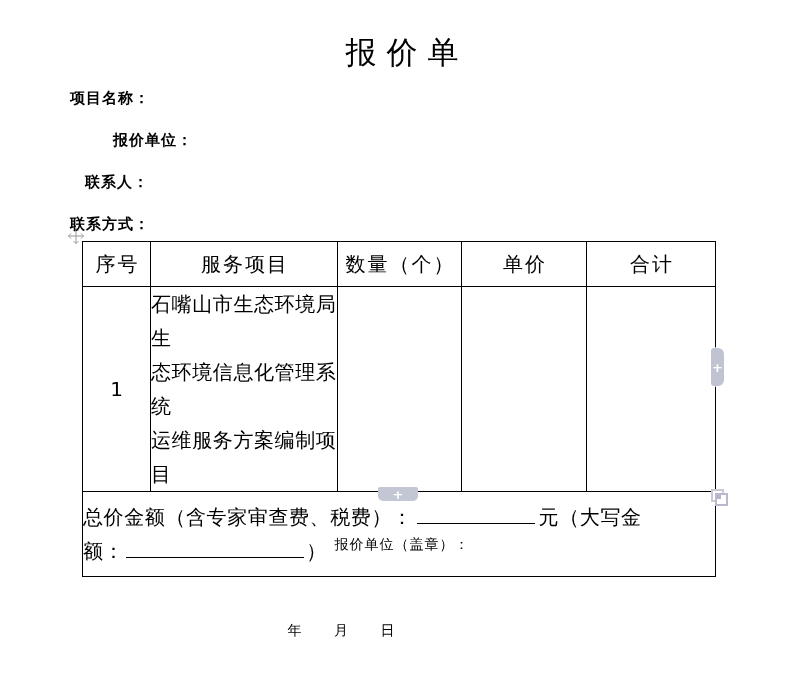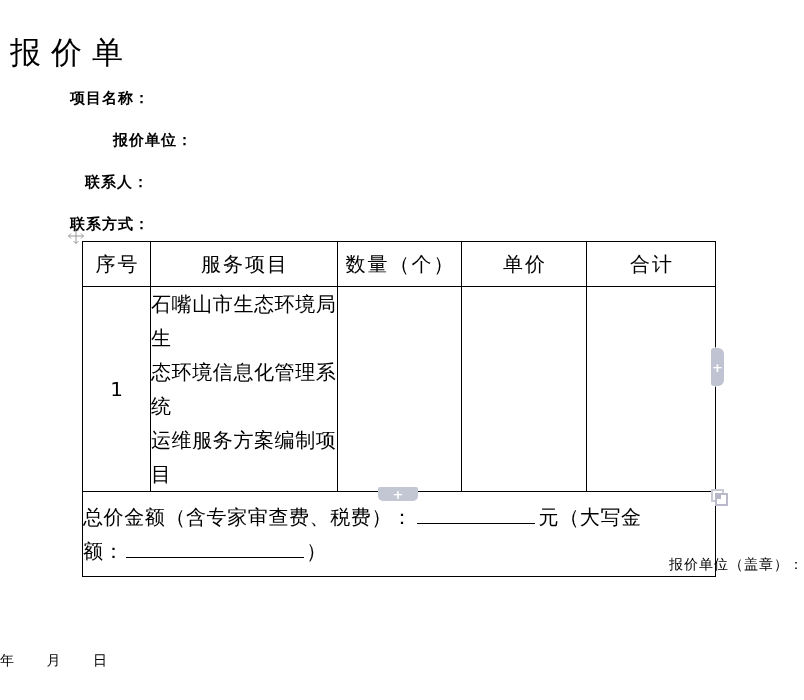--- a/index.html
+++ b/index.html
@@ -15,21 +15,21 @@
     color: #000000;
     overflow: hidden;
   }
 
   
   .doc-title {
     position: absolute;
     left: 0;
     top: 32px;
     width: 804px;
-    text-align: left;
+    text-align: center;
     font-family: Liberation Sans, sans-serif;
     font-size: 31px;
     line-height: 42px;
     letter-spacing: 10px;
     text-indent: 10px;
     font-weight: 500;
   }
 
   
   .field-label {
@@ -178,39 +178,38 @@
   .handle-resize .sq3 {
     position: absolute; left: 6px; top: 6px;
     width: 4px; height: 4px;
     background: #b5b5c8;
   }
 
   
   .stamp-line {
     position: absolute;
     left: 0;
-    top: 556px;
-    width: 804px;
-    text-align: right;
+    top: 536px;
+    width: 804px;
+    text-align: center;
     font-family: Liberation Mono, monospace;
     font-size: 14px;
     letter-spacing: 1px;
   }
   .date-line {
     position: absolute;
     left: 0;
     top: 622px;
     width: 804px;
-    text-align: left;
+    text-align: center;
     padding-right: 108px;
     box-sizing: border-box;
     font-family: "DejaVu Sans", "Liberation Sans", sans-serif;
     font-size: 14px;
     letter-spacing: 14px;
-    margin-top: 30px;
   }
 </style>
 </head>
 <body>
 
 <div class="doc-title">报价单</div>
 
 <div class="field-label" id="field-0">项目名称：</div>
 <div class="field-label" id="field-1">报价单位：</div>
 <div class="field-label" id="field-2">联系人：</div>

